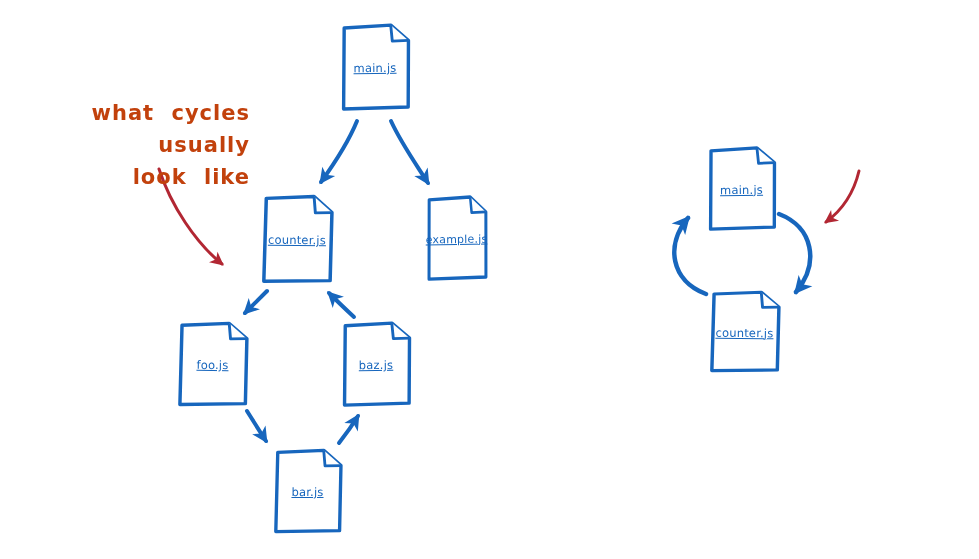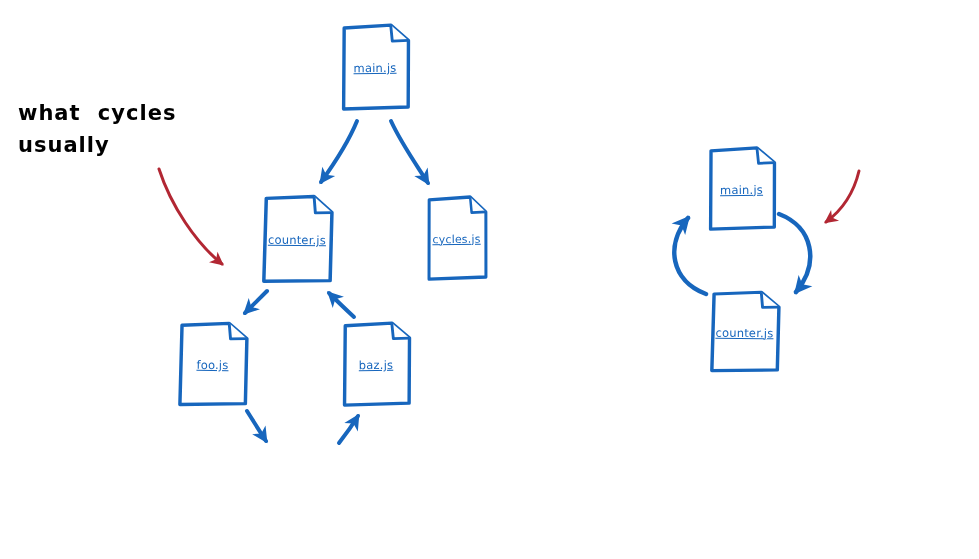--- a/index.html
+++ b/index.html
@@ -38,26 +38,26 @@
     color: #1766bd;
     font-size: 11.5px;
     font-weight: 500;
     letter-spacing: 0.2px;
     white-space: nowrap;
     transform: translateY(1px);
     text-decoration: underline;
   }
   .annotation {
     position: absolute;
-    color: #000000;
+    color: #c2410c;
     font-size: 21px;
     font-weight: 600;
     letter-spacing: 1px;
     word-spacing: 9px;
-    text-align: left;
+    text-align: right;
     line-height: 32px;
   }
   .annotation-left  { left: 18px;  top: 97px;  width: 232px; }
   .annotation-right { left: 786px; top: 97px;  width: 184px; }
 
   
   .n-l-main    { transform: rotate(-0.6deg); }
   .n-l-counter { transform: rotate(0.7deg); }
   .n-l-display { transform: rotate(-0.8deg); }
   .n-l-foo     { transform: rotate(0.5deg); }
@@ -99,53 +99,60 @@
 
     <path d="M779,214 C813,227 820,263 796,292" fill="none" stroke="#1766bd" stroke-width="4.5" stroke-linecap="round" marker-end="url(#arrow-blue)"></path>
     <path d="M706,294 C671,281 665,245 688,218" fill="none" stroke="#1766bd" stroke-width="4.5" stroke-linecap="round" marker-end="url(#arrow-blue)"></path>
 
     <path d="M159,169 C171,206 196,243 222,264" fill="none" stroke="#b22733" stroke-width="3" stroke-linecap="round" marker-end="url(#arrow-red)"></path>
     <path d="M859,171 C853,196 841,211 826,222" fill="none" stroke="#b22733" stroke-width="3" stroke-linecap="round" marker-end="url(#arrow-red)"></path>
   </svg>
 
   <div class="annotation annotation-left">
     <div>what cycles usually</div>
+    <div>look like</div>
   </div>
   <div class="annotation annotation-right">
   </div>
 
   <div class="file-node n-l-main" style="left:337px; top:22px; width:76px; height:90px;">
     <svg class="paper" preserveAspectRatio="none" viewBox="0 0 80 96">
         <use href="#file-shape"></use>
       </svg>
     <span class="file-label">main.js</span>
   </div>
   <div class="file-node n-l-counter" style="left:258px; top:193px; width:78px; height:92px;">
     <svg class="paper" preserveAspectRatio="none" viewBox="0 0 80 96">
         <use href="#file-shape"></use>
       </svg>
     <span class="file-label">counter.js</span>
   </div>
   <div class="file-node n-l-display" style="left:423px; top:194px; width:67px; height:88px;">
     <svg class="paper" preserveAspectRatio="none" viewBox="0 0 80 96">
         <use href="#file-shape"></use>
       </svg>
-    <span class="file-label" style="font-size:11px">cycles.js</span>
+    <span class="file-label" style="font-size:11px">example.js</span>
   </div>
   <div class="file-node n-l-foo" style="left:174px; top:320px; width:77px; height:88px;">
     <svg class="paper" preserveAspectRatio="none" viewBox="0 0 80 96">
         <use href="#file-shape"></use>
       </svg>
     <span class="file-label">foo.js</span>
   </div>
   <div class="file-node n-l-baz" style="left:338px; top:320px; width:76px; height:88px;">
     <svg class="paper" preserveAspectRatio="none" viewBox="0 0 80 96">
         <use href="#file-shape"></use>
       </svg>
     <span class="file-label">baz.js</span>
+  </div>
+  <div class="file-node n-l-bar" style="left:270px; top:447px; width:75px; height:88px;">
+    <svg class="paper" preserveAspectRatio="none" viewBox="0 0 80 96">
+        <use href="#file-shape"></use>
+      </svg>
+    <span class="file-label">bar.js</span>
   </div>
 
   <div class="file-node n-r-main" style="left:704px; top:145px; width:75px; height:87px;">
     <svg class="paper" preserveAspectRatio="none" viewBox="0 0 80 96">
         <use href="#file-shape"></use>
       </svg>
     <span class="file-label">main.js</span>
   </div>
   <div class="file-node n-r-counter" style="left:706px; top:289px; width:77px; height:85px;">
     <svg class="paper" preserveAspectRatio="none" viewBox="0 0 80 96">

